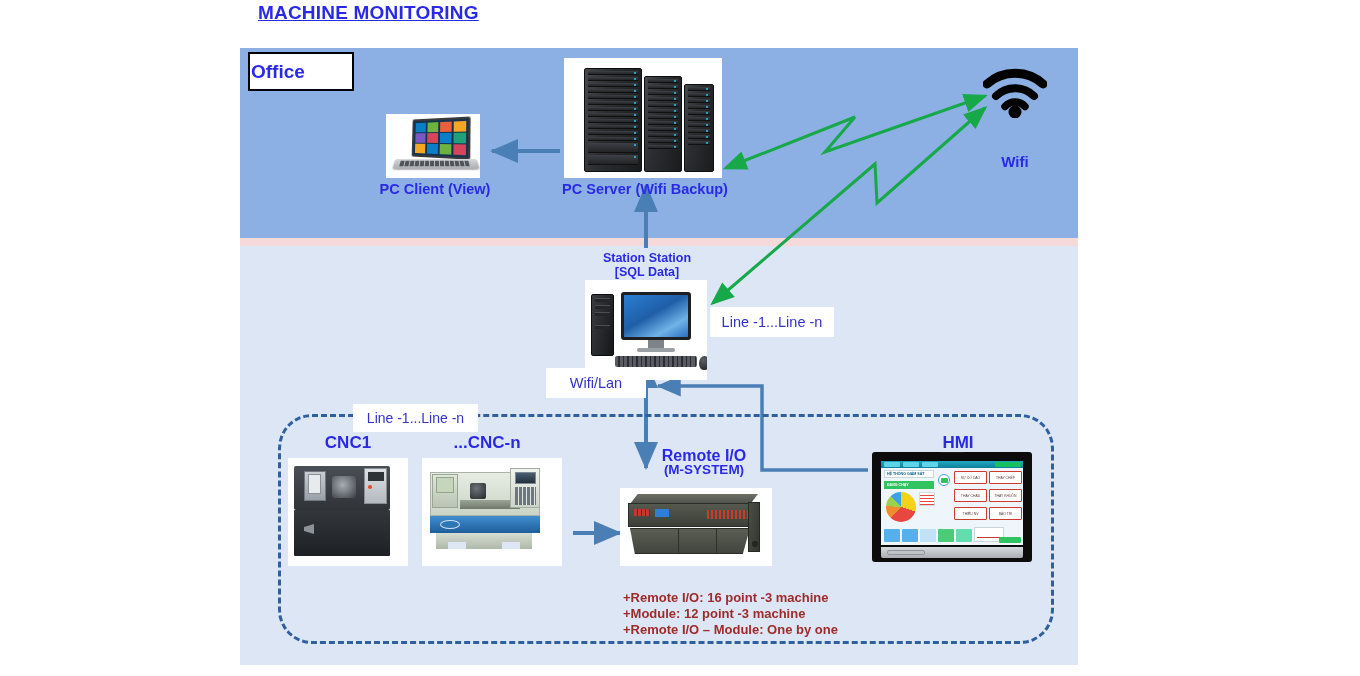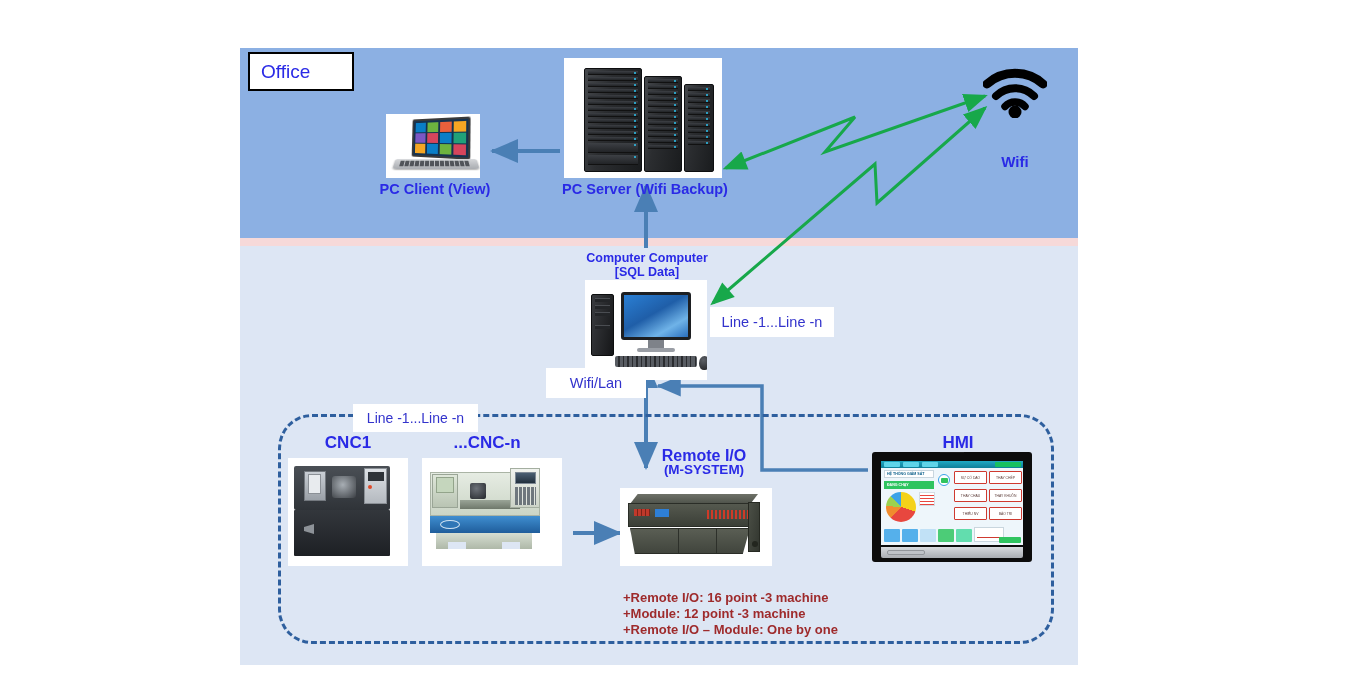--- a/index.html
+++ b/index.html
@@ -31,22 +31,22 @@
   .band-workshop {
     position: absolute; left: 240px; top: 246px; width: 838px; height: 419px;
     background: #dde6f4;
   }
 
   
   .zone-label {
     position: absolute;
     border: 2px solid #000;
     display: flex; align-items: center; justify-content: flex-start;
-    padding-left: 11px;
-    font-size: 19px; font-weight: normal; color: #2a2ae6;
+    padding-left: 1px;
+    font-size: 19px; font-weight: bold; color: #2a2ae6;
     white-space: nowrap;
   }
   .zone-office   { left: 248px; top: 52px;  width: 106px; height: 39px; background: #ffffff; }
   .zone-workshop { left: 248px; top: 250px; width: 120px; height: 39px; background: #dde6f4; }
 
   
   .cap {
     position: absolute;
     color: #2a2ae6; font-weight: bold; white-space: nowrap;
     text-align: center;
@@ -262,20 +262,21 @@
     position:absolute; left:623px; top:590px;
     color:#9e2a2b; font-weight:bold; font-size:13px; line-height:16px;
     white-space:nowrap;
   }
 </style>
 </head>
 <body>
 
 <div id="canvas">
 
+  <div class="title">MACHINE MONITORING</div>
 
   <div class="band-office"></div>
   <div class="band-divider"></div>
   <div class="band-workshop"></div>
 
   <div class="zone-label zone-office">
     <span>Office</span>
   </div>
 
   <svg class="overlay" viewBox="0 0 1360 676">
@@ -380,21 +381,21 @@
   <div class="wifi-icon" style="left:983px; top:68px; width:64px; height:50px;">
     <svg viewBox="0 0 64 50" width="64" height="50">
       <path d="M4,16 A42,42 0 0 1 60,16" fill="none" stroke="#000" stroke-width="9" stroke-linecap="round"></path>
       <path d="M13,28 A27,27 0 0 1 51,28" fill="none" stroke="#000" stroke-width="8" stroke-linecap="round"></path>
       <path d="M22,38.5 A13.5,13.5 0 0 1 42,38.5" fill="none" stroke="#000" stroke-width="7.5" stroke-linecap="round"></path>
       <circle cx="32" cy="44" r="6.5" fill="#000"></circle>
     </svg>
   </div>
   <div class="cap" style="left:975px; top:120px; width:80px; font-size:15px;margin-top:33px;">Wifi</div>
 
-  <div class="cap" style="left:567px; top:251px; width:160px; font-size:12.5px;">Computer Computer</div>
+  <div class="cap" style="left:567px; top:251px; width:160px; font-size:12.5px;">Station Station</div>
   <div class="cap" style="left:567px; top:265px; width:160px; font-size:12.5px;">[SQL Data]</div>
 
   <div class="plate" style="left:585px; top:280px; width:122px; height:100px;">
     <div class="pc-tower">
       <div class="bay"></div>
         <div class="bay"></div>
         <div class="bay"></div>
       <div class="bay" style="margin-top:9px;"></div>
     </div>
     <div class="pc-monitor"></div>

